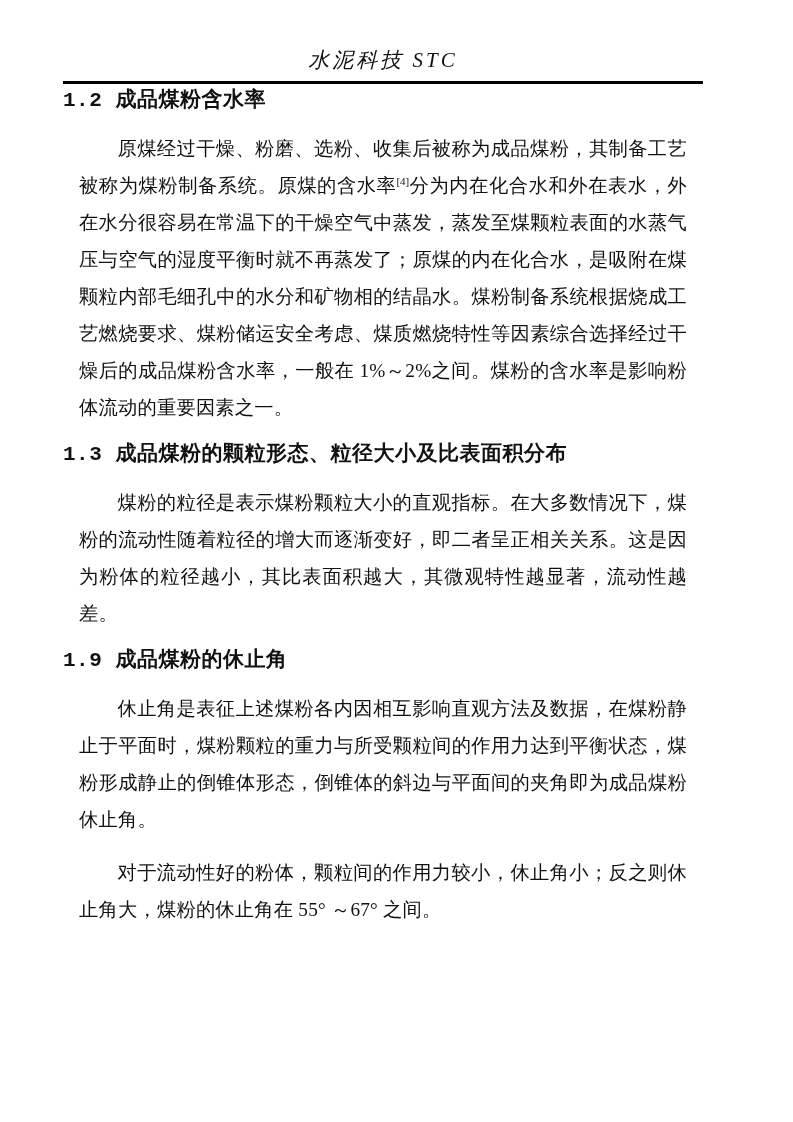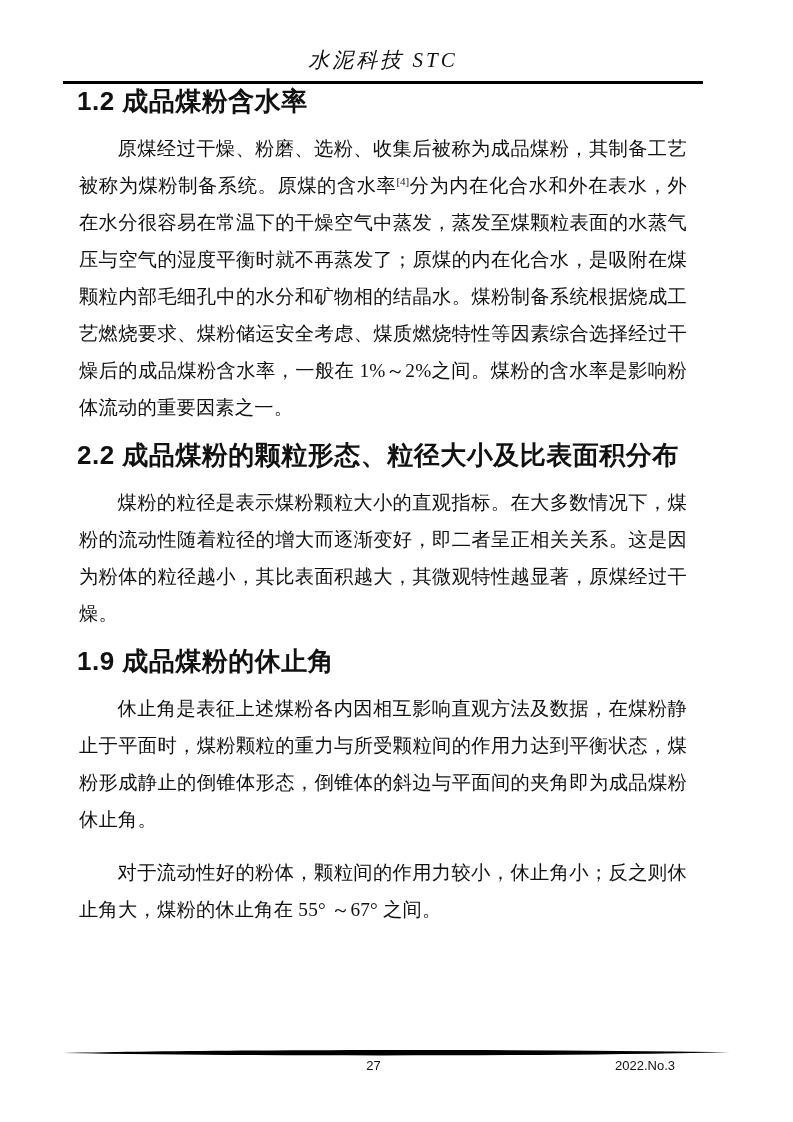--- a/index.html
+++ b/index.html
@@ -21,25 +21,25 @@
     font-style:italic;
     letter-spacing:3px;
     font-weight:500;
   }
   .header-rule{
     border-top:3px solid #000;
     margin-top:6px;
     height:0;
   }
   h2.sec{
-    margin:4px 0 3px 14px;
-    font-size:26px;
+    margin:4px 0 3px 0;
+    font-size:21px;
     line-height:26px;
     font-weight:bold;
-    font-family:Liberation Sans, sans-serif;
+    font-family:Liberation Mono, monospace;
     letter-spacing:0.5px;
   }
   p.body{
     margin:16px;
     font-size:19.3px;
     line-height:37px;
     text-align:justify;
     text-indent:38.6px;
     letter-spacing:0.2px;
   }
@@ -78,35 +78,26 @@
 <div class="page">
 
   <div class="journal-title">水泥科技 STC</div>
 
   <div class="header-rule"></div>
 
   <h2 class="sec">1.2 成品煤粉含水率</h2>
 
   <p class="body"><span>原煤经过干燥、粉磨、选粉、收集后被称为成品煤粉，其制备工艺被称为煤粉制备系统。原煤的含水率</span><sup class="cite">[4]</sup><span>分为内在化合水和外在表水，外在水分很容易在常温下的干燥空气中蒸发，蒸发至煤颗粒表面的水蒸气压与空气的湿度平衡时就不再蒸发了；原煤的内在化合水，是吸附在煤颗粒内部毛细孔中的水分和矿物相的结晶水。煤粉制备系统根据烧成工艺燃烧要求、煤粉储运安全考虑、煤质燃烧特性等因素综合选择经过干燥后的成品煤粉含水率，一般在 1%～2%之间。煤粉的含水率是影响粉体流动的重要因素之一。</span></p>
 
-  <h2 class="sec">2.2 成品煤粉的颗粒形态、粒径大小及比表面积分布</h2>
+  <h2 class="sec">1.3 成品煤粉的颗粒形态、粒径大小及比表面积分布</h2>
 
 
-  <p class="body">煤粉的粒径是表示煤粉颗粒大小的直观指标。在大多数情况下，煤粉的流动性随着粒径的增大而逐渐变好，即二者呈正相关关系。这是因为粉体的粒径越小，其比表面积越大，其微观特性越显著，原煤经过干燥。</p>
+  <p class="body">煤粉的粒径是表示煤粉颗粒大小的直观指标。在大多数情况下，煤粉的流动性随着粒径的增大而逐渐变好，即二者呈正相关关系。这是因为粉体的粒径越小，其比表面积越大，其微观特性越显著，流动性越差。</p>
 
 
   <h2 class="sec">1.9 成品煤粉的休止角</h2>
 
   <p class="body">休止角是表征上述煤粉各内因相互影响直观方法及数据，在煤粉静止于平面时，煤粉颗粒的重力与所受颗粒间的作用力达到平衡状态，煤粉形成静止的倒锥体形态，倒锥体的斜边与平面间的夹角即为成品煤粉休止角。</p>
 
   <p class="body">对于流动性好的粉体，颗粒间的作用力较小，休止角小；反之则休止角大，煤粉的休止角在 55° ～67° 之间。</p>
 
-  <div class="footer">
-    <svg class="footer-rule-svg" viewBox="0 0 667 9" preserveAspectRatio="none">
-      <path d="M0,5 C 150,1.8 420,0.6 667,4.2 C 470,8.6 180,8.2 0,5 Z" fill="#000"></path>
-    </svg>
-    <div class="footer-row">
-      <span class="page-num">27</span>
-      <span class="issue">2022.No.3</span>
-    </div>
-  </div>
 
 </div>
 
 </body></html>

